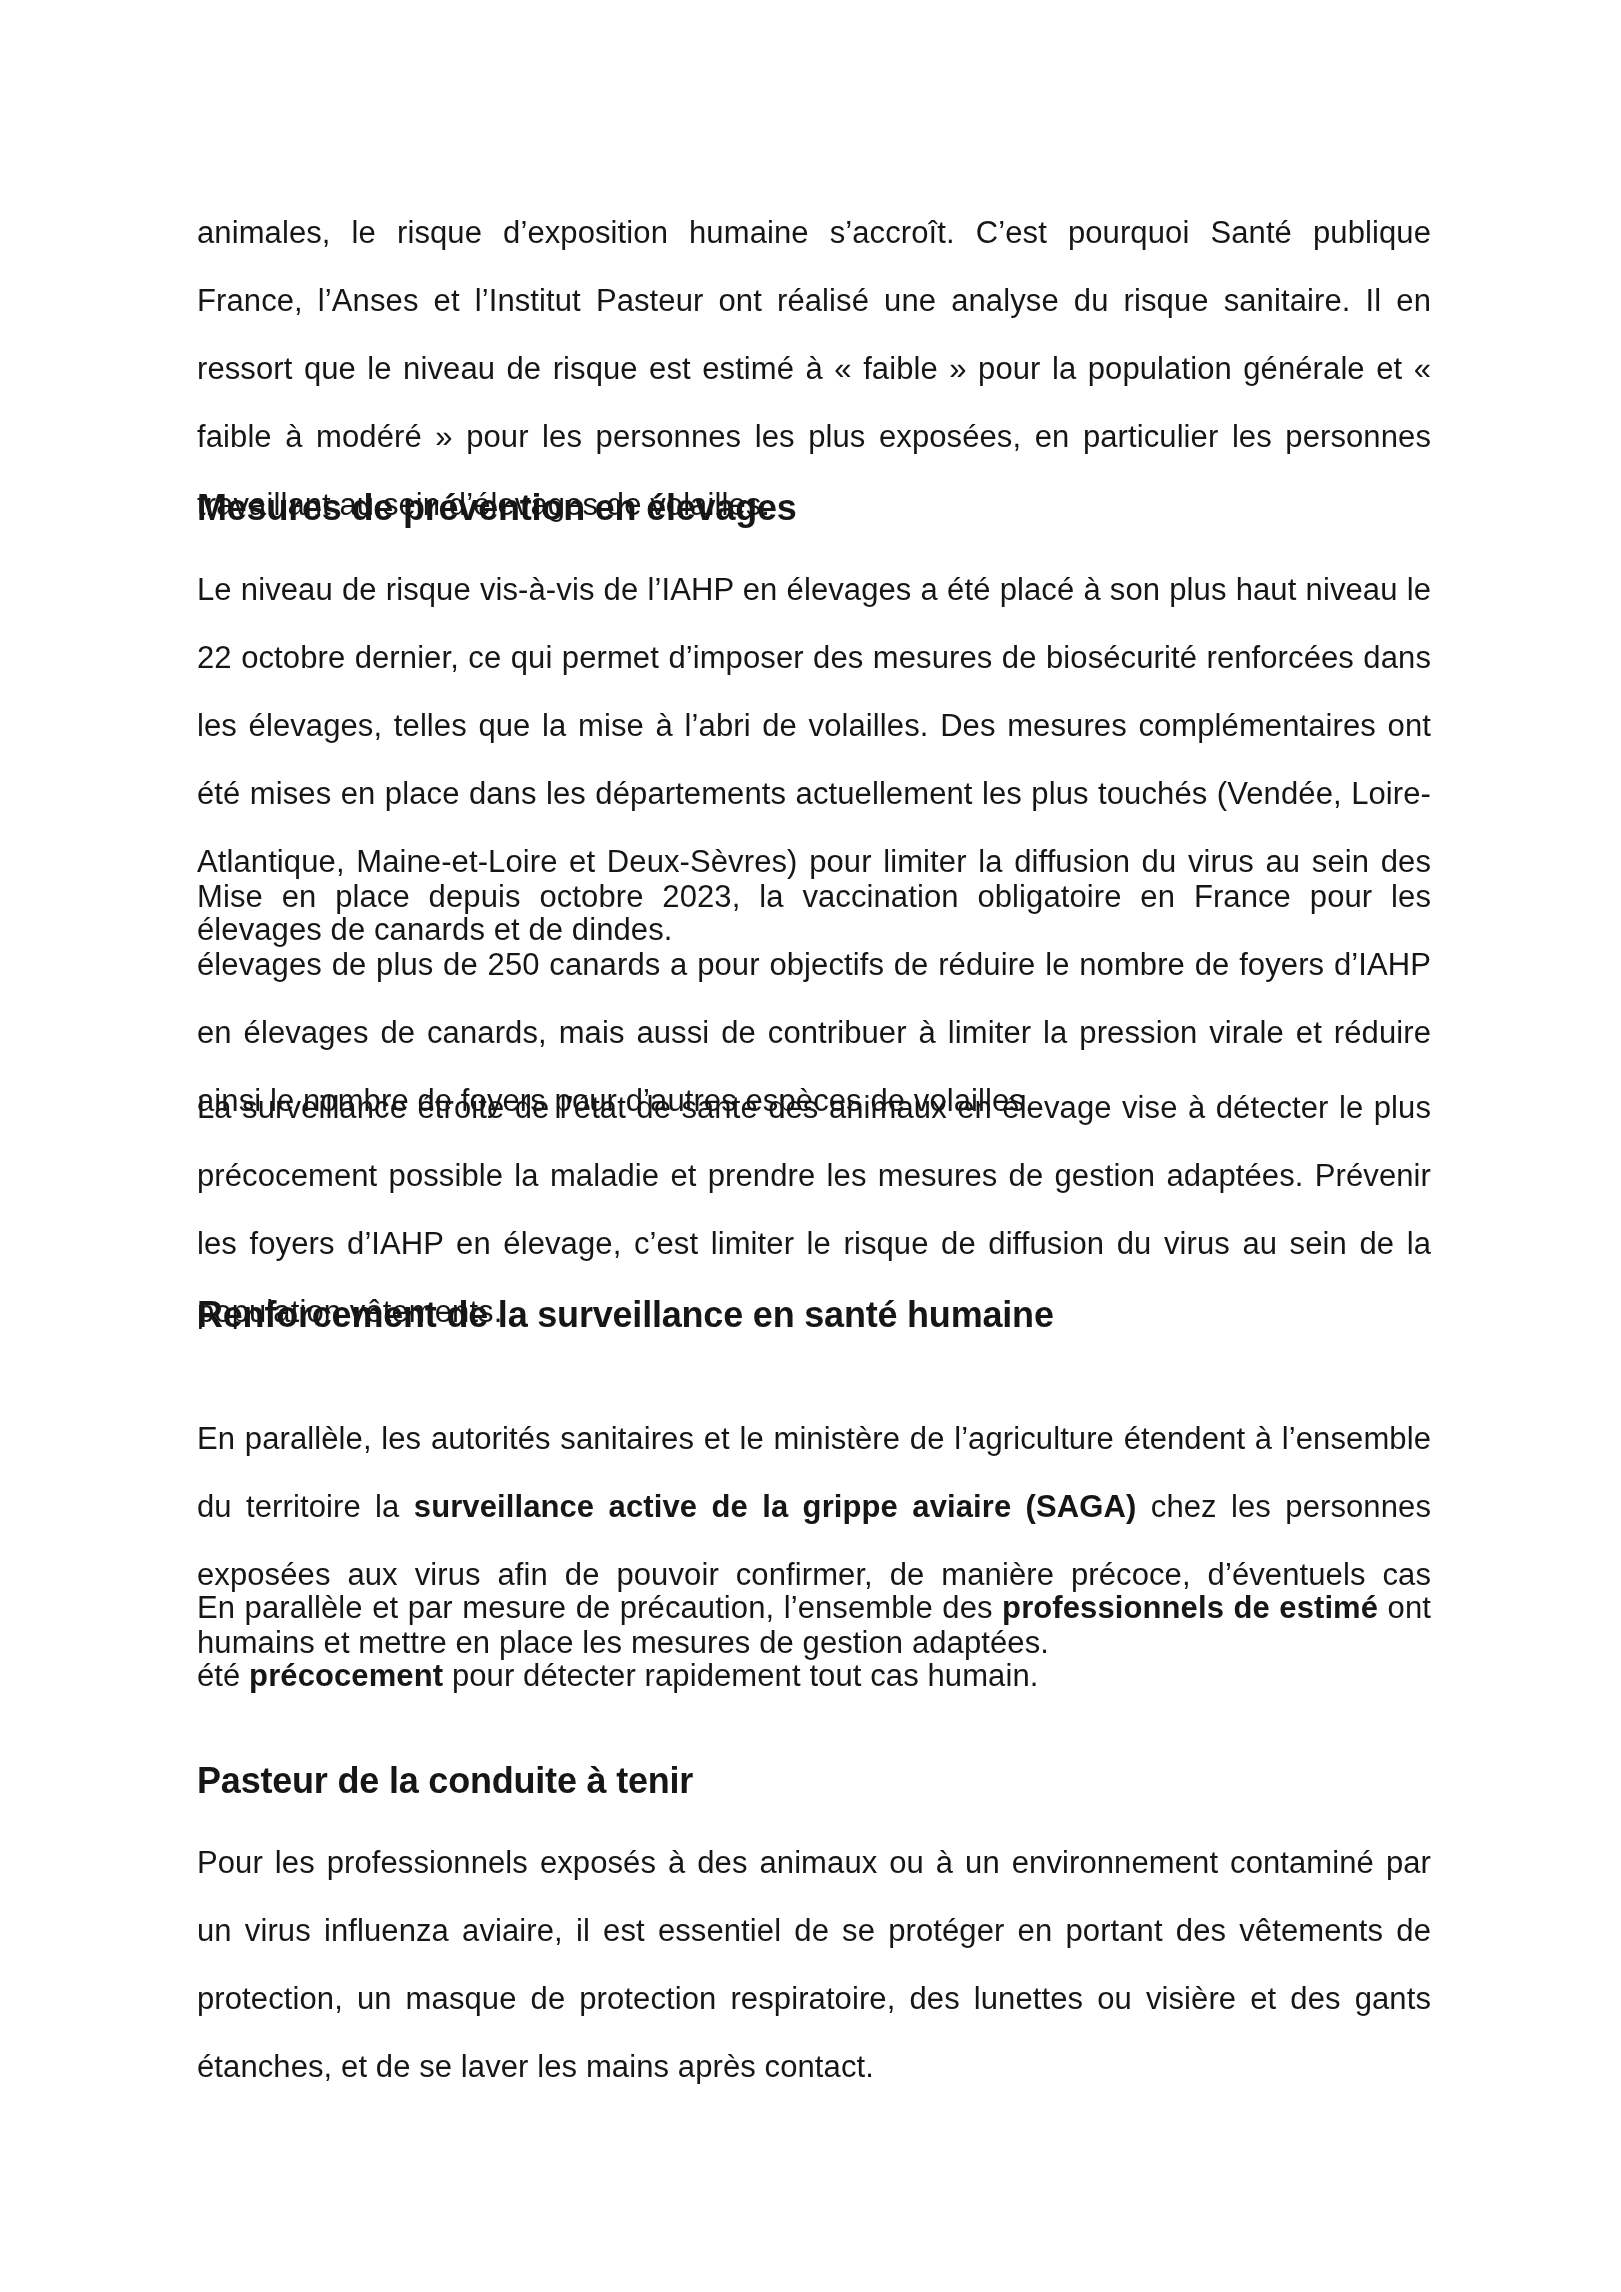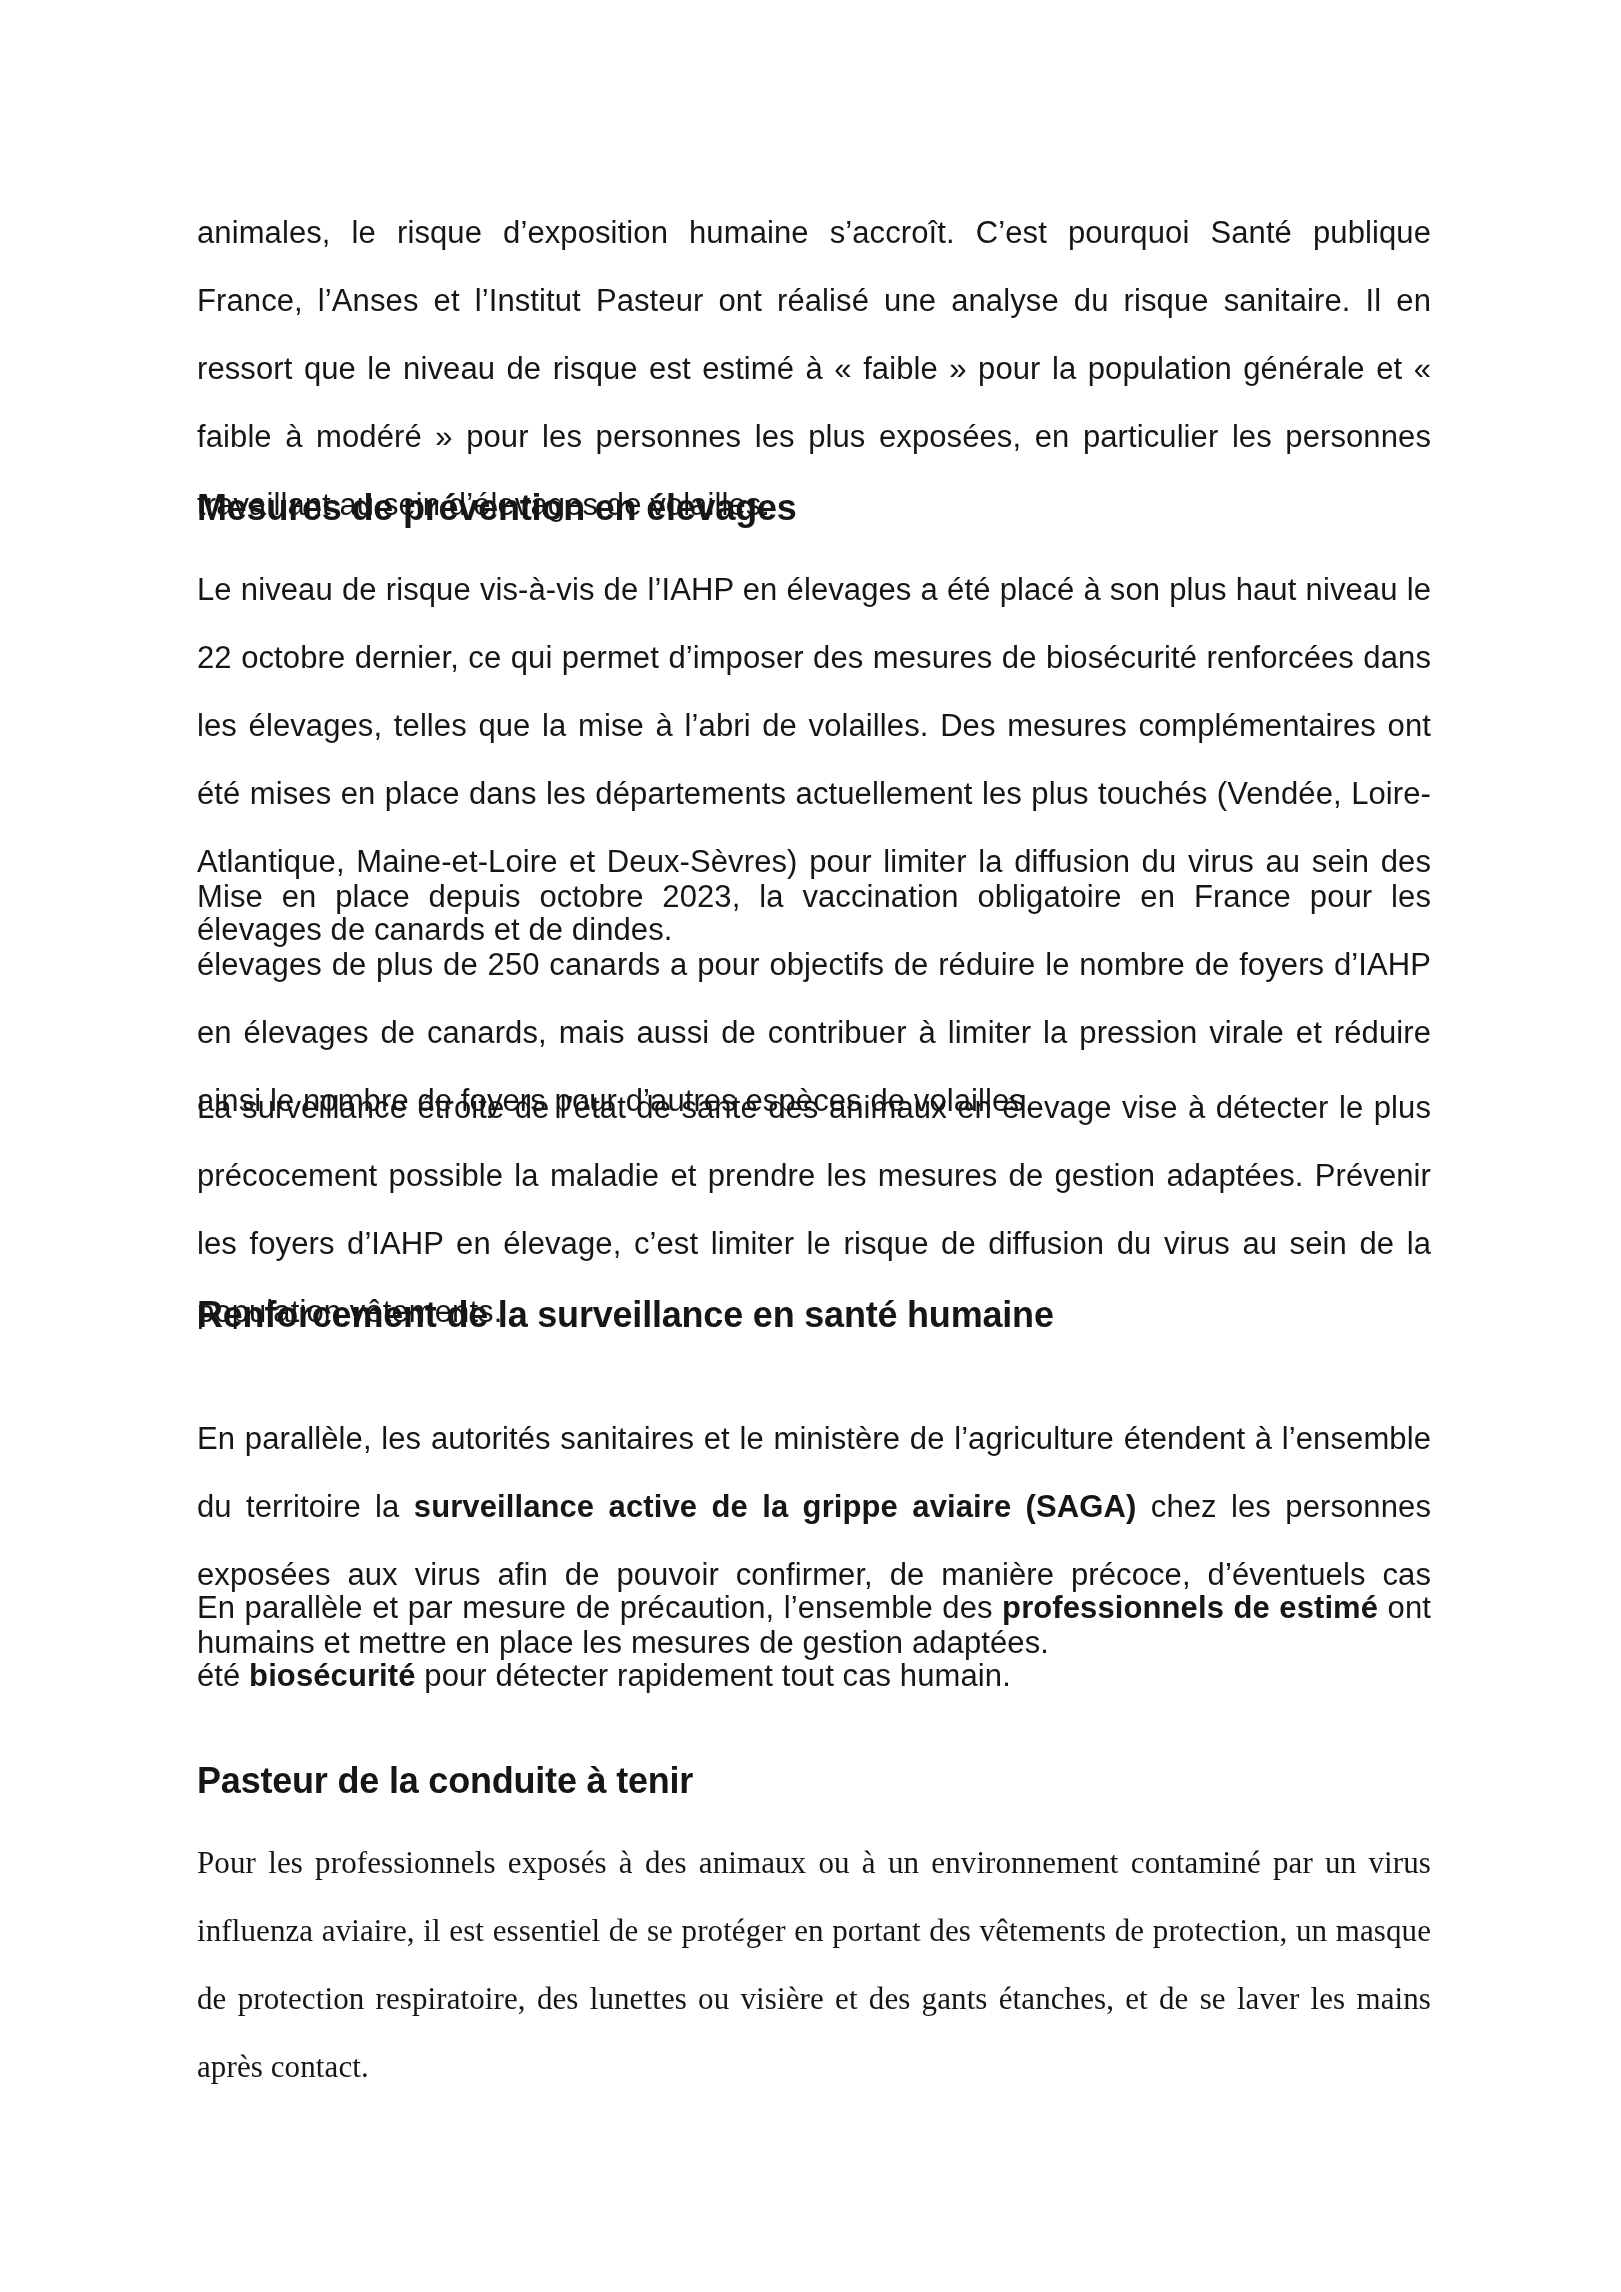--- a/index.html
+++ b/index.html
@@ -57,21 +57,21 @@
 
   <p class="block para" style="top:1074px;">La surveillance étroite de l’état de santé des animaux en élevage vise à détecter le plus précocement possible la maladie et prendre les mesures de gestion adaptées. Prévenir les foyers d’IAHP en élevage, c’est limiter le risque de diffusion du virus au sein de la population vêtements.</p>
 
   <h2 class="block heading" style="top:1291px;">Renforcement de la surveillance en santé humaine</h2>
 
   <p class="block para" style="top:1363px;margin-top:42px;">
     <span>En parallèle, les autorités sanitaires et le ministère de l’agriculture étendent à l’ensemble du territoire la </span><span class="b">surveillance active de la grippe aviaire (SAGA)</span><span> chez les personnes exposées aux virus afin de pouvoir confirmer, de manière précoce, d’éventuels cas humains et mettre en place les mesures de gestion adaptées.</span>
   </p>
 
   <p class="block para" style="top:1574px;">
-    <span>En parallèle et par mesure de précaution, l’ensemble des </span><span class="b">professionnels de estimé</span><span> ont été </span><span class="b">biosécurité</span><span> pour détecter rapidement tout cas humain.</span>
+    <span>En parallèle et par mesure de précaution, l’ensemble des </span><span class="b">professionnels de estimé</span><span> ont été </span><span class="b">précocement</span><span> pour détecter rapidement tout cas humain.</span>
   </p>
 
   <h2 class="block heading" style="top:1757px;">Pasteur de la conduite à tenir</h2>
 
-  <p class="block para" style="top:1829px;font-family:Liberation Serif, serif;">Pour les professionnels exposés à des animaux ou à un environnement contaminé par un virus influenza aviaire, il est essentiel de se protéger en portant des vêtements de protection, un masque de protection respiratoire, des lunettes ou visière et des gants étanches, et de se laver les mains après contact.</p>
+  <p class="block para" style="top:1829px;">Pour les professionnels exposés à des animaux ou à un environnement contaminé par un virus influenza aviaire, il est essentiel de se protéger en portant des vêtements de protection, un masque de protection respiratoire, des lunettes ou visière et des gants étanches, et de se laver les mains après contact.</p>
 
 </div>
 
 
 </body></html>

